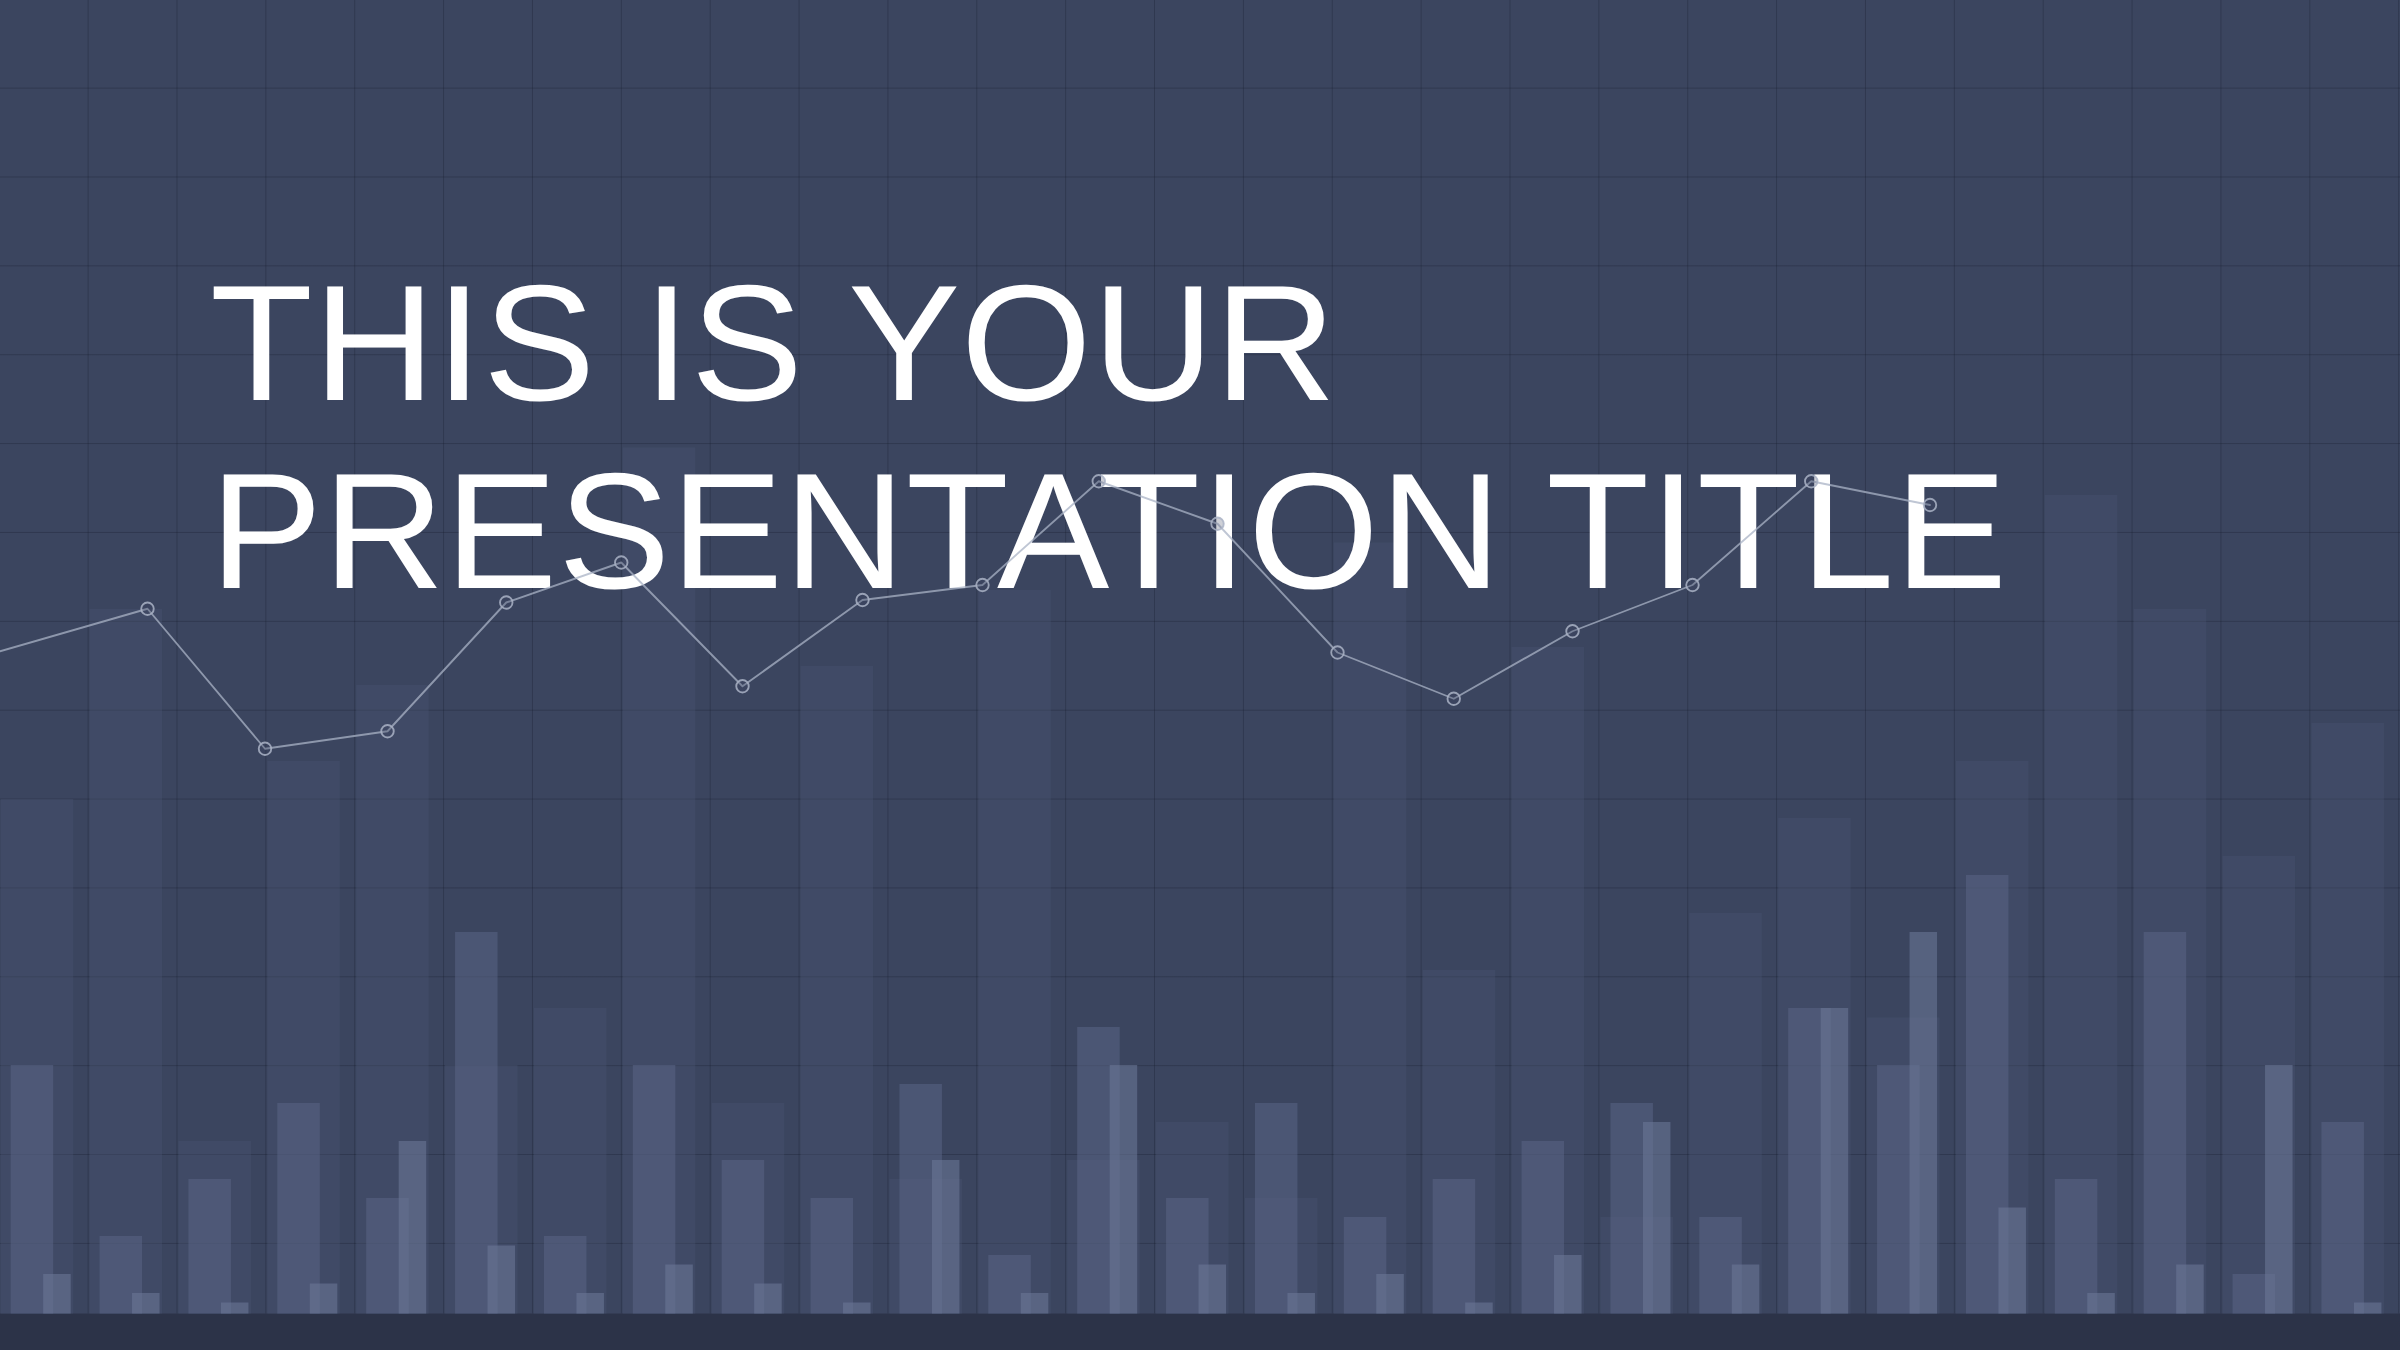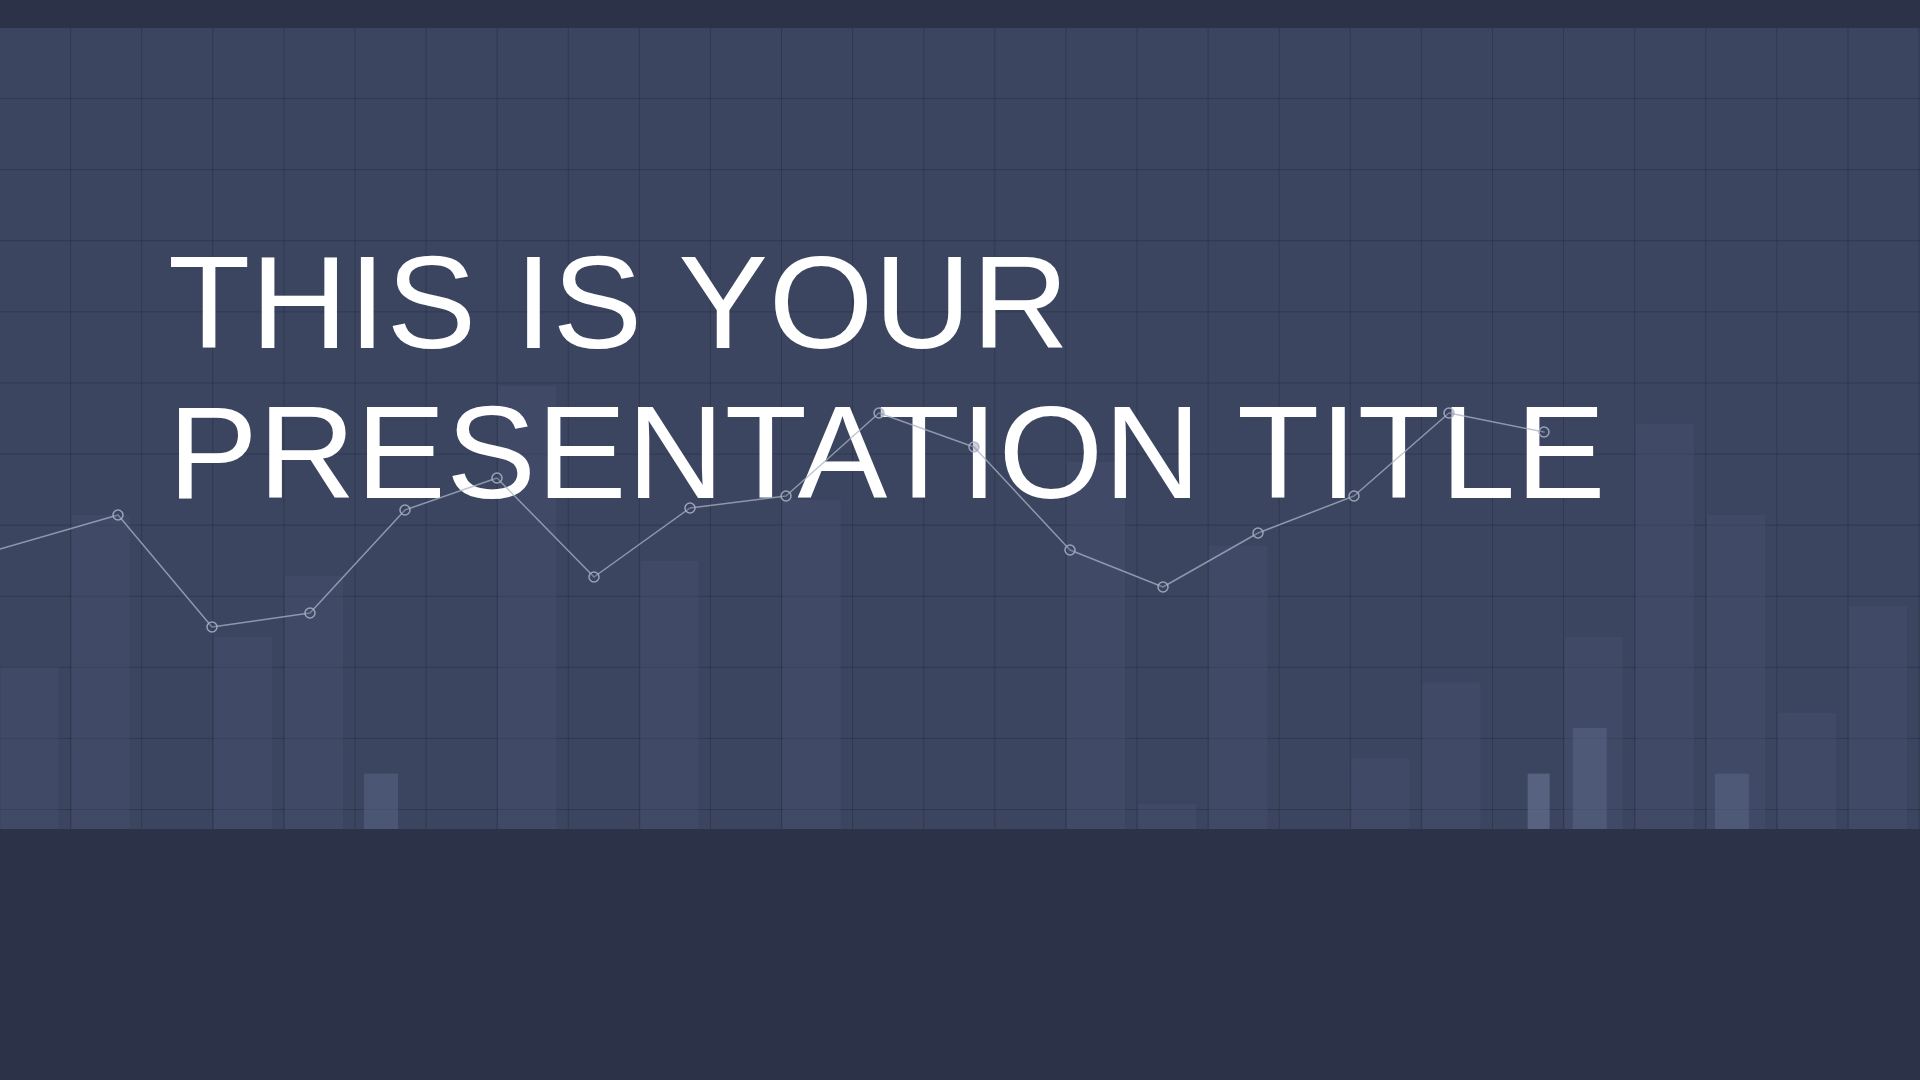--- a/index.html
+++ b/index.html
@@ -4,25 +4,24 @@
 <title>Presentation Title Slide</title>
 <style>
   html, body {
     margin: 0;
     padding: 0;
     background: #2c3348;
   }
   #slide {
     position: relative;
     width: 1920px;
-    height: 801px;
+    height: 1051px;
     overflow: hidden;
     background-color: #3b455f;
     font-family: "Liberation Sans", "DejaVu Sans", sans-serif;
-    margin-top: 28px;
   }
   
   #grid-layer {
     position: absolute;
     inset: 0;
     background-image:
       linear-gradient(to right, rgba(22,28,46,0.32) 1px, transparent 1px),
       linear-gradient(to bottom, rgba(22,28,46,0.32) 1px, transparent 1px);
     background-size: 71.1px 71.1px;
     background-position: -1px -1px;

